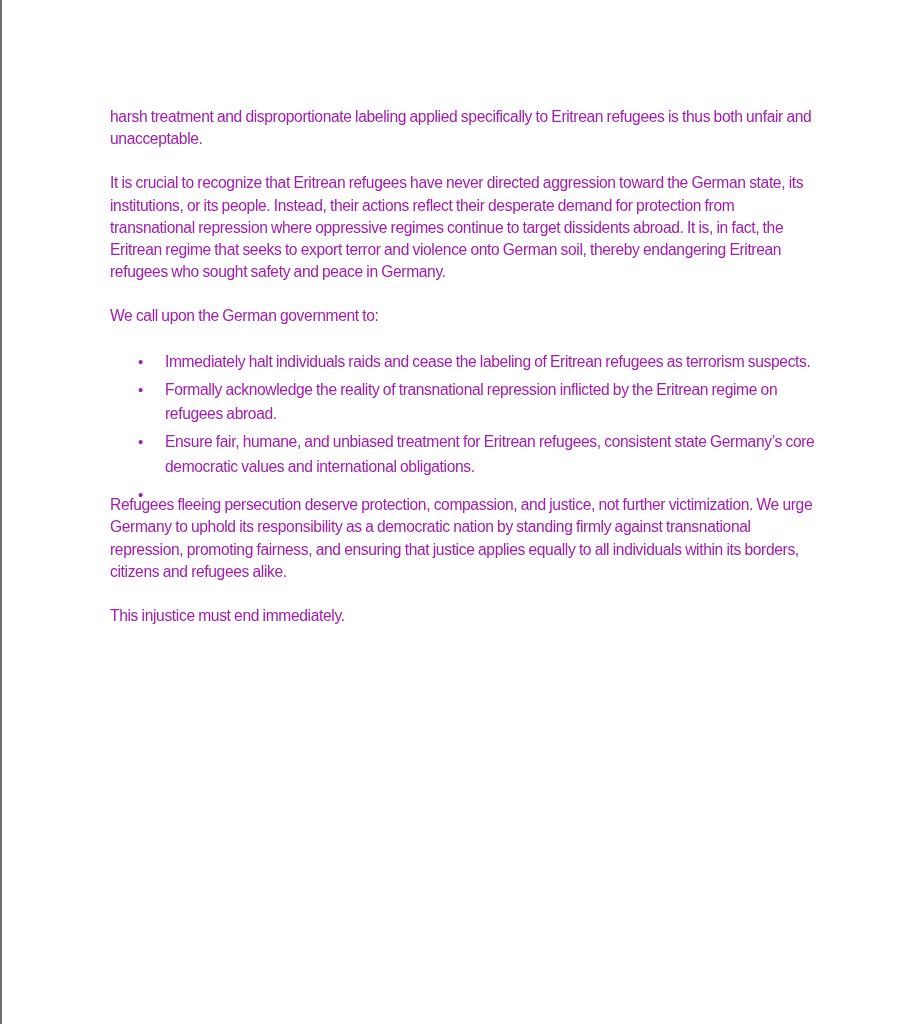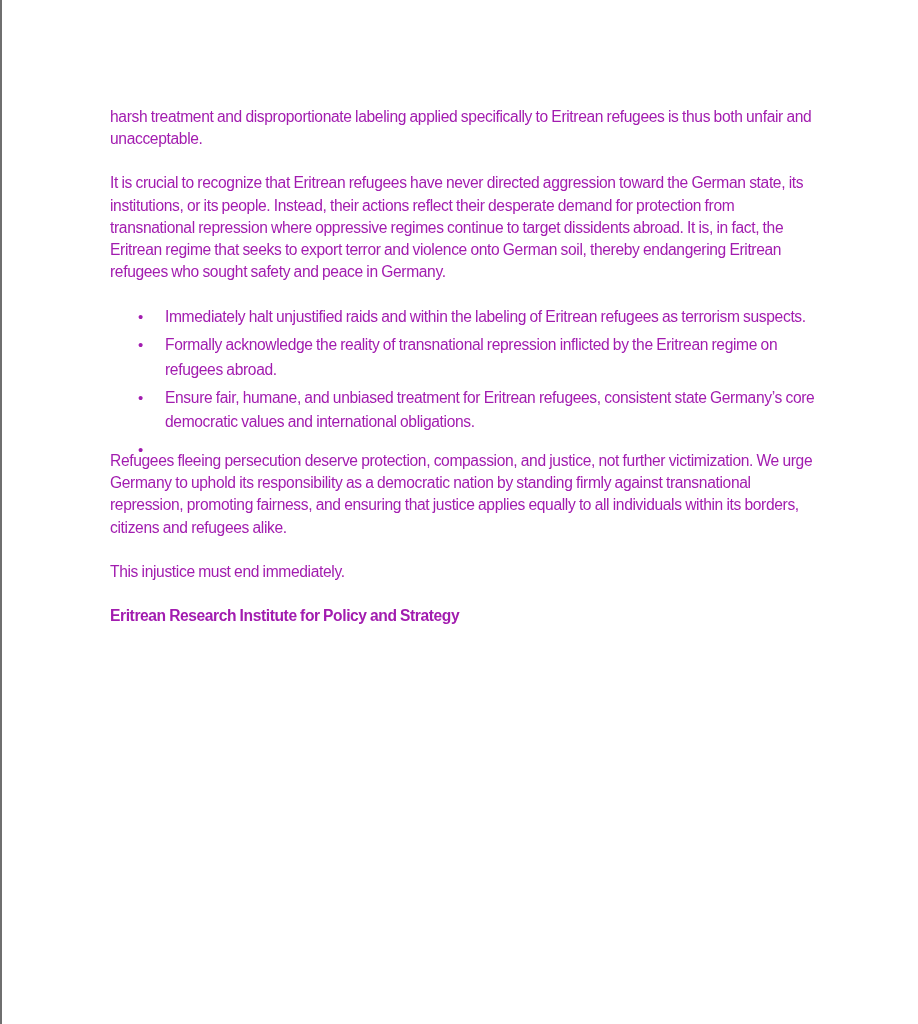--- a/index.html
+++ b/index.html
@@ -65,39 +65,39 @@
 </head>
 <body>
 
 <div class="page">
   <div class="content">
 
     <p class="para">harsh treatment and disproportionate labeling applied specifically to Eritrean refugees is thus both unfair and unacceptable.</p>
 
     <p class="para">It is crucial to recognize that Eritrean refugees have never directed aggression toward the German state, its institutions, or its people. Instead, their actions reflect their desperate demand for protection from transnational repression where oppressive regimes continue to target dissidents abroad. It is, in fact, the Eritrean regime that seeks to export terror and violence onto German soil, thereby endangering Eritrean refugees who sought safety and peace in Germany.</p>
 
+    <p class="para">We call upon the German government to:</p>
 
     <ul class="list">
       <li class="list-item">
         <span class="bullet">•</span>
-        <span>Immediately halt unjustified raids and within the labeling of Eritrean refugees as terrorism suspects.</span>
+        <span>Immediately halt individuals raids and cease the labeling of Eritrean refugees as terrorism suspects.</span>
       </li>
       <li class="list-item">
         <span class="bullet">•</span>
         <span>Formally acknowledge the reality of transnational repression inflicted by the Eritrean regime on refugees abroad.</span>
       </li>
       <li class="list-item">
         <span class="bullet">•</span>
         <span>Ensure fair, humane, and unbiased treatment for Eritrean refugees, consistent state Germany’s core democratic values and international obligations.</span>
       </li>
       <li class="list-item">
         <span class="bullet">•</span>
       </li>
     </ul>
 
     <p class="para">Refugees fleeing persecution deserve protection, compassion, and justice, not further victimization. We urge Germany to uphold its responsibility as a democratic nation by standing firmly against transnational repression, promoting fairness, and ensuring that justice applies equally to all individuals within its borders, citizens and refugees alike.</p>
 
     <p class="para">This injustice must end immediately.</p>
 
-    <p class="signature">Eritrean Research Institute for Policy and Strategy</p>
 
   </div>
 </div>
 
 </body></html>

